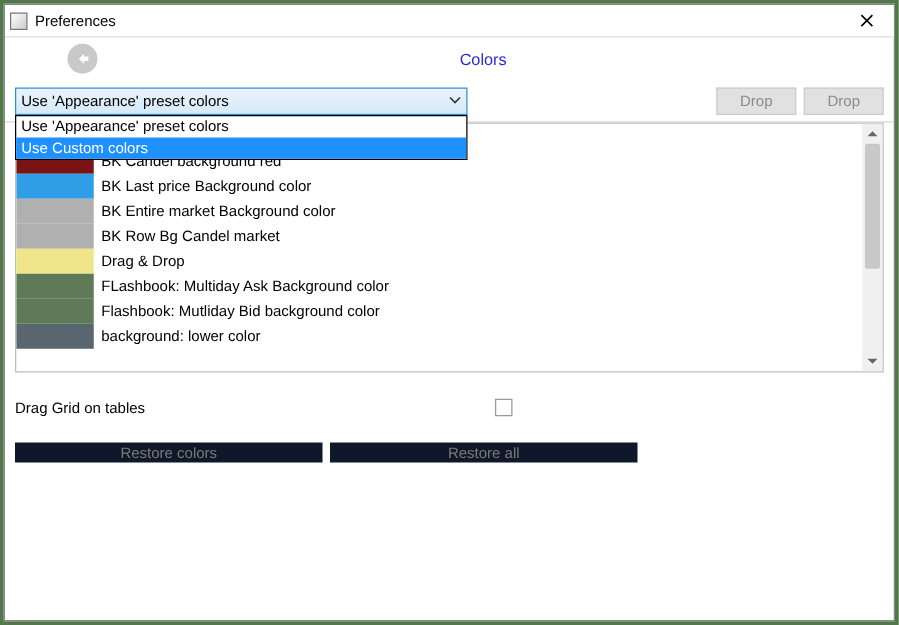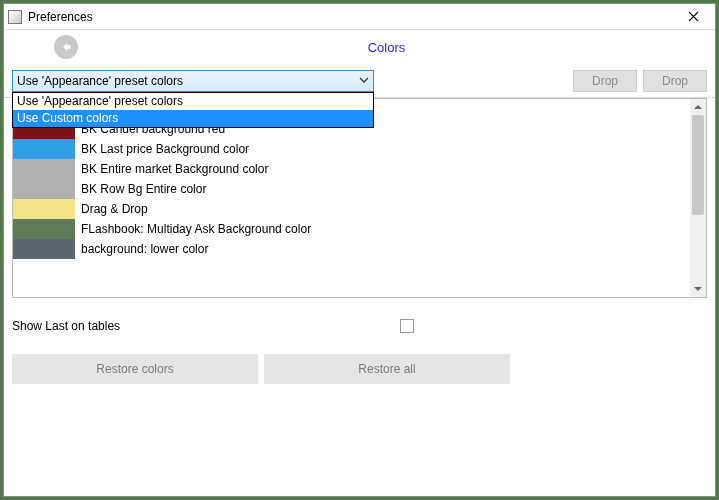--- a/index.html
+++ b/index.html
@@ -41,21 +41,21 @@
   .sb-btn svg { width:10px; height:10px; fill:#666; }
   .sb-track { flex:1; position:relative; }
   .sb-thumb { position:absolute; left:2px; right:2px; top:0; height:60%; background:#c8c8c8; border-radius:2px; }
 
   .gridrow { display:flex; align-items:center; height:22px; gap:10px; }
   .gridrow .glabel { color:#000; }
   .gridrow .gspacer { width: 260px; }
   .checkbox { width:14px; height:14px; border:1px solid #999; background:#fff; }
 
   .btnrow { display:flex; gap:6px; }
-  .bigbtn { flex:1; height:30px; background:#e5e5e5; color:#7a7a7a; display:flex; align-items:center; justify-content:center; max-width:246px; }
+  .bigbtn { flex:1; height:16px; background:#0f172a; color:#7a7a7a; display:flex; align-items:center; justify-content:center; max-width:246px; }
 </style>
 </head>
 <body>
 
 <div class="window">
 
   <div class="titlebar">
     <div class="icon"></div>
     <div class="title">Preferences</div>
     <div class="spacer"></div>
@@ -117,29 +117,33 @@
         <div class="row">
           <div class="sw" style="background:#2f9ee6"></div>
           <div class="lbl">BK Last price Background color</div>
         </div>
         <div class="row">
           <div class="sw" style="background:#b0b0b0"></div>
           <div class="lbl">BK Entire market Background color</div>
         </div>
         <div class="row">
           <div class="sw" style="background:#b0b0b0"></div>
-          <div class="lbl">BK Row Bg Entire color</div>
+          <div class="lbl">BK Row Bg Candel market</div>
         </div>
         <div class="row">
           <div class="sw" style="background:#f1e58b"></div>
           <div class="lbl">Drag &amp; Drop</div>
         </div>
         <div class="row">
           <div class="sw" style="background:#5f7a56"></div>
           <div class="lbl">FLashbook: Multiday Ask Background color</div>
+        </div>
+        <div class="row">
+          <div class="sw" style="background:#5f7a56"></div>
+          <div class="lbl">Flashbook: Mutliday Bid background color</div>
         </div>
         <div class="row">
           <div class="sw" style="background:#596670"></div>
           <div class="lbl">background: lower color</div>
         </div>
       </div>
       <div class="scrollbar">
         <div class="sb-btn">
             <svg viewBox="0 0 10 10">
               <path d="M1 7l4-4 4 4z"></path>
@@ -150,21 +154,21 @@
         </div>
         <div class="sb-btn">
             <svg viewBox="0 0 10 10">
               <path d="M1 3l4 4 4-4z"></path>
             </svg>
           </div>
       </div>
     </div>
 
     <div class="gridrow">
-      <div class="glabel">Show Last on tables</div>
+      <div class="glabel">Drag Grid on tables</div>
       <div class="gspacer"></div>
       <div class="checkbox"></div>
     </div>
 
     <div class="btnrow">
       <div class="bigbtn">
           <span>Restore colors</span>
         </div>
       <div class="bigbtn">
           <span>Restore all</span>

